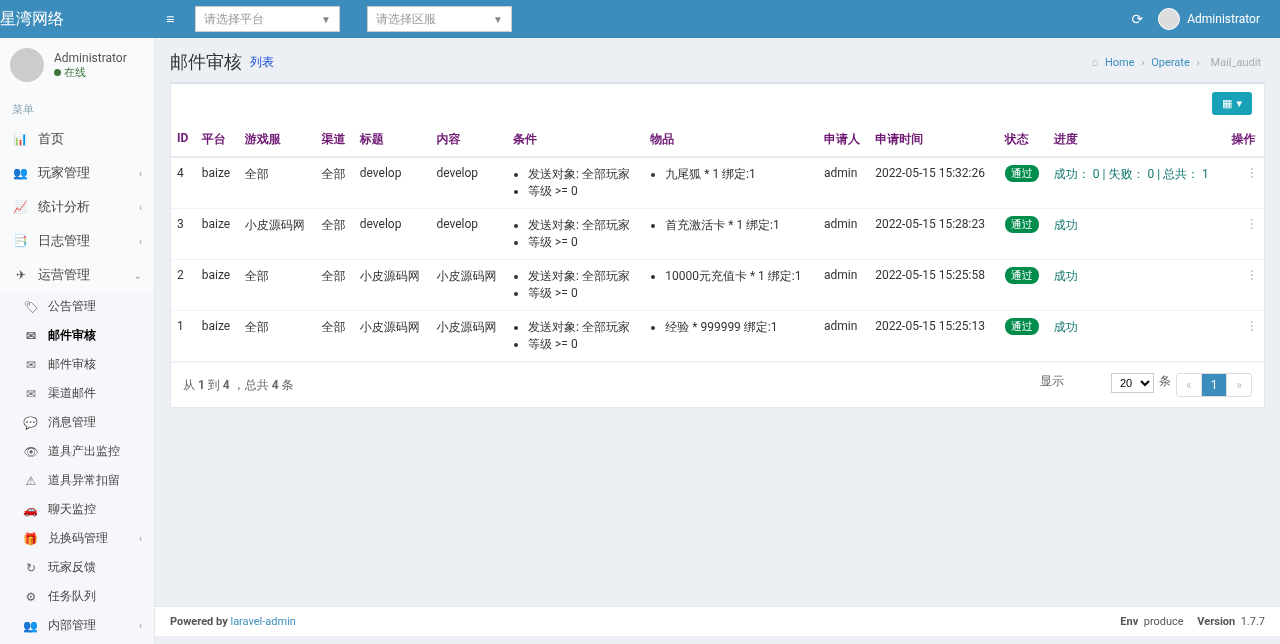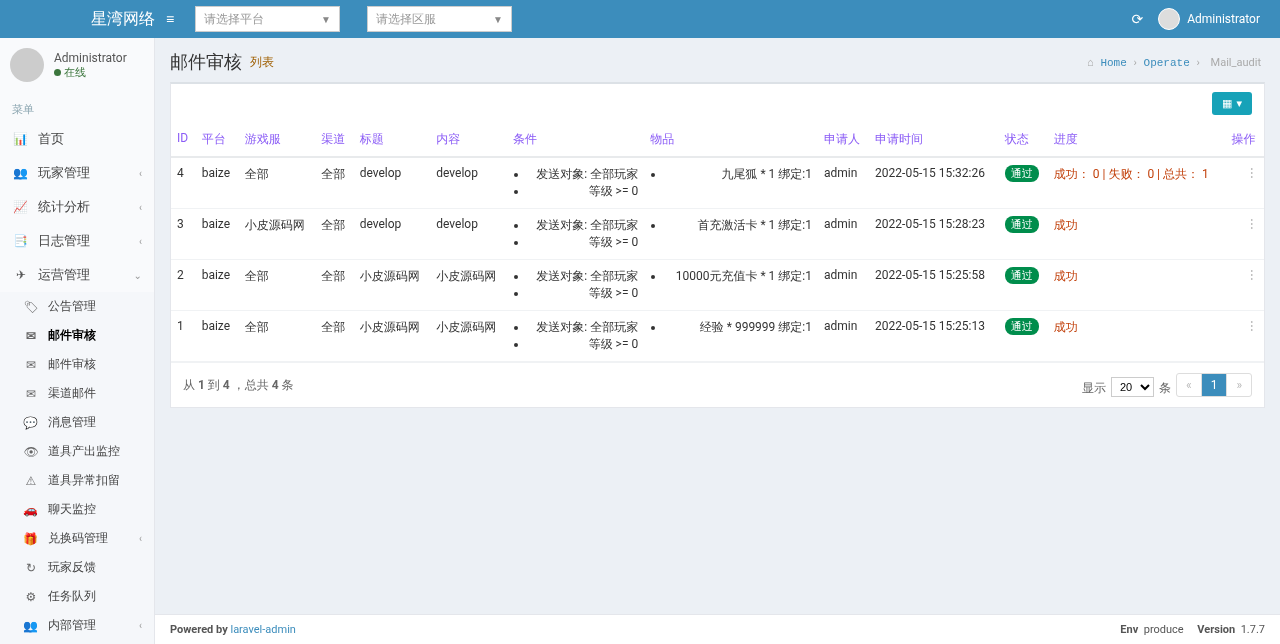--- a/index.html
+++ b/index.html
@@ -1,20 +1,20 @@
 <!DOCTYPE html>
 <html><head>
 <meta charset="utf-8">
 <style>
 * { box-sizing: border-box; margin: 0; padding: 0; }
 body { font-family: -apple-system, BlinkMacSystemFont, "Segoe UI", Roboto, "Helvetica Neue", Arial, sans-serif; font-size: 12px; color: #333; background: #ecf0f5; }
 
 
 .header { height: 38px; background: #3c8dbc; display: flex; align-items: center; color: #fff; }
-.logo { width: 155px; text-align: right; font-size: 16px; line-height: 38px; background: #3c8dbc; }
+.logo { width: 155px; text-align: left; font-size: 16px; line-height: 38px; background: #3c8dbc; }
 .toggle { width: 30px; text-align: center; font-size: 14px; cursor: pointer; }
 .selects { display: flex; gap: 27px; margin-left: 10px; }
 .select-box { width: 145px; height: 26px; background: #fff; border: 1px solid #ccc; display: flex; align-items: center; justify-content: space-between; padding: 0 8px; color: #999; font-size: 12px; }
 .select-box .caret { color: #888; font-size: 10px; }
 .header-right { margin-left: auto; display: flex; align-items: center; gap: 15px; padding-right: 20px; }
 .refresh { cursor: pointer; font-size: 14px; }
 .user-box { display: flex; align-items: center; gap: 7px; cursor: pointer; }
 .avatar-sm { width: 22px; height: 22px; border-radius: 50%; background: #ddd; border: 1px solid #fff; }
 
 
@@ -30,49 +30,49 @@
 .nav-item .expand { margin-left: auto; font-size: 10px; color: #999; }
 .sub-items { padding-left: 10px; background: #f5f7fa; }
 .sub-items .nav-item { font-size: 12px; padding: 6px 12px; }
 .sub-items .nav-item .icon { color: #666; }
 .sub-items .nav-item.current { font-weight: bold; color: #000; }
 
 
 .main { margin-left: 155px; padding: 0 15px; }
 .content-header { padding: 12px 0 8px; display: flex; align-items: center; }
 .page-title { font-size: 18px; font-weight: normal; color: #333; }
-.page-subtitle { color: #a16207; font-size: 12px; margin-left: 8px; }
+.page-subtitle { color: #1d4ed8; font-size: 12px; margin-left: 8px; }
 .breadcrumb { margin-left: auto; font-size: 11px; color: #666; }
-.breadcrumb a { color: #3c8dbc; text-decoration: none; font-family: Liberation Mono, monospace; }
+.breadcrumb a { color: #3c8dbc; text-decoration: none; }
 .breadcrumb span { margin: 0 4px; color: #aaa; }
 
 .box { background: #fff; border: 1px solid #e4e6eb; border-top: 2px solid #dce1e6; }
 .box-header { padding: 8px 12px; display: flex; justify-content: flex-end; }
 .grid-btn { background: #17a2b8; color: #fff; padding: 5px 10px; border-radius: 3px; font-size: 11px; display: flex; gap: 4px; align-items: center; cursor: pointer; }
 
 table { width: 100%; border-collapse: collapse; }
 th, td { padding: 8px 6px; text-align: left; font-size: 12px; border-bottom: 1px solid #f0f2f4; vertical-align: top; }
-th { font-weight: normal; color: #8b5cf6; border-bottom: 2px solid #e8eaec; }
+th { font-weight: bold; color: #701a75; border-bottom: 2px solid #e8eaec; }
 td.actions { text-align: right; }
 .dots { color: #888; cursor: pointer; display: inline-block; transform: rotate(90deg); }
-ul.list { list-style: disc; margin-left: 15px; text-align: right; }
+ul.list { list-style: disc; margin-left: 15px; }
 .badge-pass { background: #008d4c; color: #fff; padding: 2px 6px; border-radius: 8px; font-size: 11px; }
-.link-text { color: #c2410c; }
+.link-text { color: #0f766e; }
 
 .box-footer { padding: 10px 12px; display: flex; align-items: center; border-top: 1px solid #f0f2f4; font-size: 12px; color: #666; }
-.page-controls { margin-left: auto; display: flex; align-items: flex-end; gap: 5px; }
-.per-page { border: 1px solid #ccc; padding: 2px 4px; background: #fff; font-size: 11px; }
+.page-controls { margin-left: auto; display: flex; align-items: flex-start; gap: 5px; }
+.per-page { border: 1px solid #ccc; padding: 2px 4px; background: #fff; font-size: 11px; margin-left: 42px; }
 .pager { display: flex; border: 1px solid #ddd; border-radius: 3px; overflow: hidden; }
 .pager span { padding: 4px 9px; border-right: 1px solid #ddd; cursor: pointer; }
 .pager span:last-child { border-right: none; }
 .pager span.active { background: #3c8dbc; color: #fff; }
 .pager span.disabled { color: #bbb; }
 
 
-.footer { position: fixed; bottom: 0; left: 155px; right: 0; background: #fff; border-top: 1px solid #e4e6eb; padding: 8px 15px; display: flex; font-size: 11px; color: #555; }
+.footer { position: fixed; bottom: 8px; left: 155px; right: 0; background: #fff; border-top: 1px solid #e4e6eb; padding: 8px 15px; display: flex; font-size: 11px; color: #555; }
 .footer-right { margin-left: auto; }
 .footer a { color: #3c8dbc; text-decoration: none; }
 .main { padding-bottom: 60px; }
 </style>
 </head>
 <body>
 
 <div class="header">
   <div class="logo">星湾网络</div>
   <div class="toggle">≡</div>

